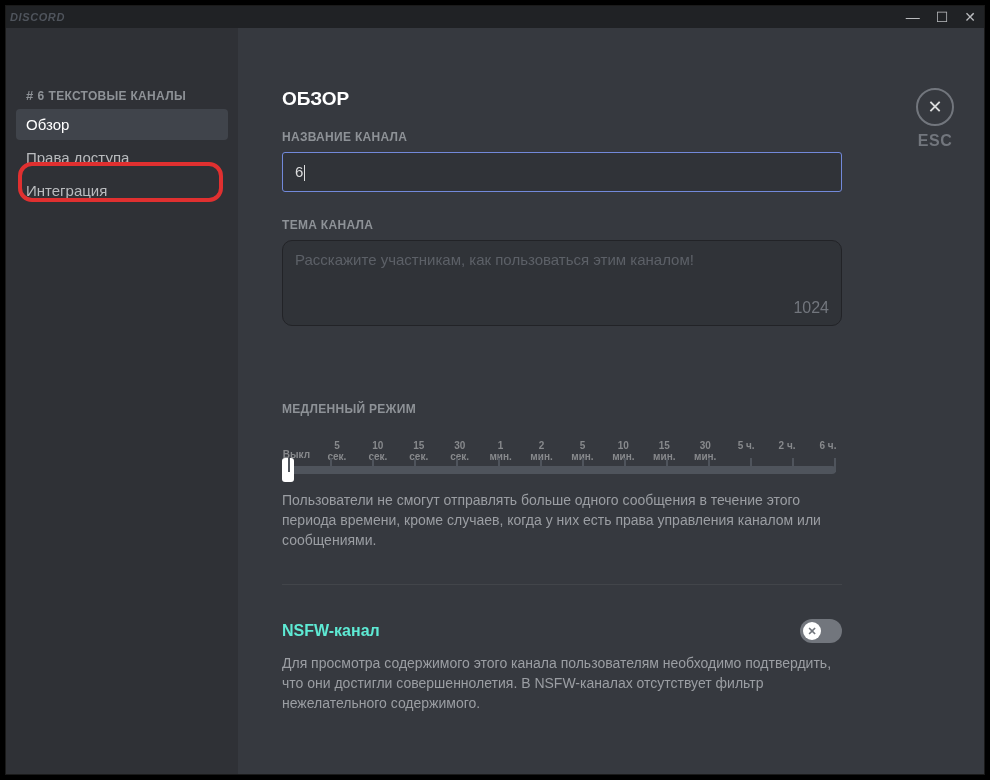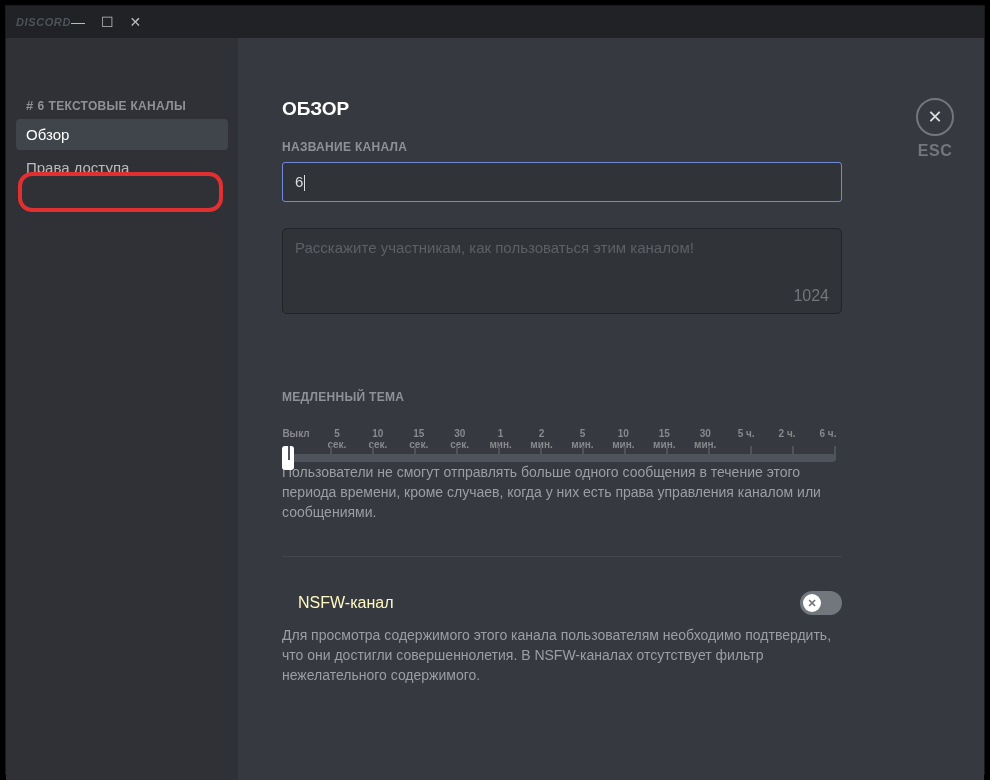--- a/index.html
+++ b/index.html
@@ -14,25 +14,26 @@
   .appframe {
     position: absolute;
     left: 5px;
     top: 5px;
     width: 980px;
     height: 770px;
     background: #36393f;
     border: 1px solid #1a1a1a;
   }
   .titlebar {
-    height: 32px;
+    height: 22px;
     background: #202225;
     display: flex;
     align-items: center;
-    padding: 0 8px 0 10px;
+    justify-content: space-between;
+    padding: 0 8px 0 4px;
   }
   .titlebar .brand {
     color: #4f545c;
     font-size: 11px;
     font-weight: 800;
     letter-spacing: 0.6px;
     font-style: italic;
   }
   .titlebar .winctl { display: flex; gap: 16px; }
   .titlebar .winctl span {
@@ -114,21 +115,21 @@
     color: #dcddde;
     font-size: 15px;
     outline: none;
   }
   .text-input.focused {
     border: 1px solid #7289da;
   }
   .textarea-wrap {
     width: 560px;
     border: 1px solid #222327;
-    border-radius: 5px;
+    border-radius: 10px;
     background: #303338;
     position: relative;
     height: 86px;
   }
   .textarea-wrap textarea {
     width: 100%;
     height: 62px;
     padding: 10px 12px;
     background: transparent;
     border: none;
@@ -158,21 +159,21 @@
     margin-bottom: 4px;
   }
   .slider-tick-label {
     color: #87898c;
     font-size: 10px;
     font-weight: 700;
     width: 28px;
     text-align: center;
     line-height: 11px;
   }
-  .slider-tick-label:first-child { text-align: center; }
+  .slider-tick-label:first-child { text-align: right; margin-top: 9px; }
   .slider-tick-label:last-child { text-align: center; }
   .slider-track {
     height: 8px;
     background: #4f545c;
     border-radius: 4px;
     position: relative;
     margin: 2px 6px 0 6px;
   }
   .slider-grab {
     position: absolute;
@@ -190,35 +191,35 @@
     justify-content: space-between;
   }
   .slider-marks-inner span {
     width: 2px; height: 14px; background: #4f545c; display: block;
   }
   .helper-text {
     color: #9b9ea3;
     font-size: 14px;
     line-height: 20px;
     width: 560px;
-    margin-top: 0;
+    margin-top: 16px;
   }
   .divider {
     width: 560px;
     height: 1px;
     background: #42454a;
     margin: 34px 0;
   }
   .toggle-row {
     width: 560px;
     display: flex;
     justify-content: space-between;
     align-items: center;
   }
-  .toggle-title { color: #fef9c3; font-size: 16px; font-weight: 400; margin-left: 16px; }
+  .toggle-title { color: #5eead4; font-size: 16px; font-weight: 700; }
   .toggle {
     width: 42px; height: 24px; background: #72767d; border-radius: 12px; position: relative;
   }
   .toggle .knob {
     position: absolute; left: 3px; top: 3px; width: 18px; height: 18px;
     background: #fff; border-radius: 50%;
     display:flex; align-items:center; justify-content:center;
     color:#72767d; font-size:11px; font-weight:700;
   }
   .close-panel {
@@ -269,44 +270,48 @@
         <span class="hash">#</span>
         <span>6</span>
         <span>ТЕКСТОВЫЕ КАНАЛЫ</span>
       </div>
       <div class="sidebar-item active">
         <span>Обзор</span>
       </div>
       <div class="sidebar-item">
         <span>Права доступа</span>
       </div>
+      <div class="sidebar-item">
+        <span>Интеграция</span>
+      </div>
       <div class="highlight-ring"></div>
     </div>
 
     <div class="main">
       <div class="page-title">ОБЗОР</div>
 
       <div class="section-block">
         <div class="section-label">НАЗВАНИЕ КАНАЛА</div>
         <div class="text-input focused">
           <span>6</span><span class="caret"></span>
         </div>
       </div>
 
       <div class="section-block">
+        <div class="section-label">ТЕМА КАНАЛА</div>
         <div class="textarea-wrap">
           <textarea placeholder="Расскажите участникам, как пользоваться этим каналом!" style=""></textarea>
           <div class="textarea-counter">1024</div>
         </div>
       </div>
 
       <div style="height:50px"></div>
 
       <div class="section-block">
-        <div class="section-label">МЕДЛЕННЫЙ ТЕМА</div>
+        <div class="section-label">МЕДЛЕННЫЙ РЕЖИМ</div>
         <div class="slider-wrap">
           <div class="slider-ticks">
             <div class="slider-tick-label">Выкл</div>
             <div class="slider-tick-label">5<br>сек.</div>
             <div class="slider-tick-label">10<br>сек.</div>
             <div class="slider-tick-label">15<br>сек.</div>
             <div class="slider-tick-label">30<br>сек.</div>
             <div class="slider-tick-label">1<br>мин.</div>
             <div class="slider-tick-label">2<br>мин.</div>
             <div class="slider-tick-label">5<br>мин.</div>

